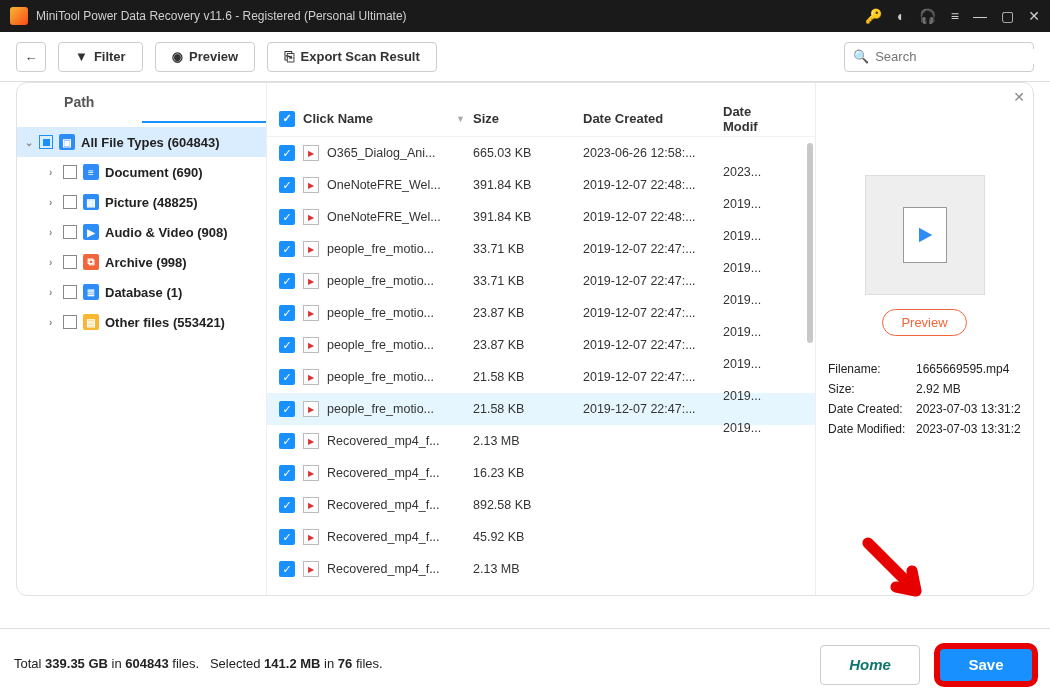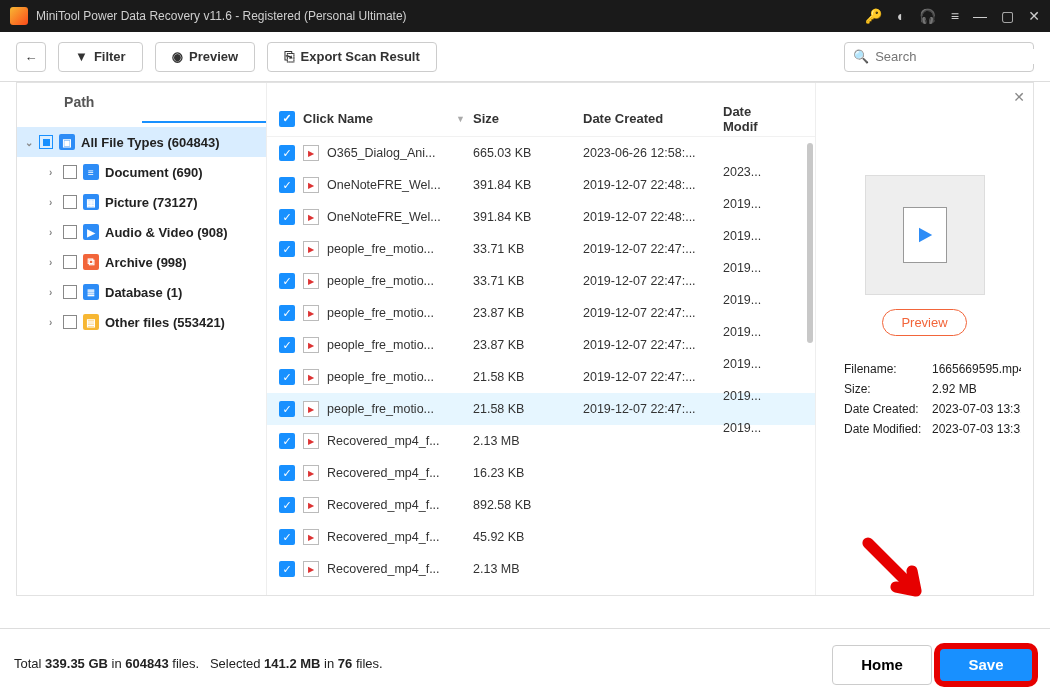--- a/index.html
+++ b/index.html
@@ -13,21 +13,21 @@
   .titlebar .ticon.key { color: #f6c500; }
   
   .toolbar { height: 50px; border-bottom: 1px solid #ddd; display: flex; align-items: center; padding: 0 16px; gap: 12px; }
   .btn { border: 1px solid #ccc; border-radius: 4px; background: #fff; height: 30px; padding: 0 16px; display: inline-flex; align-items: center; gap: 6px; font-size: 13px; font-weight: 600; color: #333; cursor: pointer; }
   .btn.back { width: 30px; padding: 0; justify-content: center; }
   .toolbar .spacer { flex: 1; }
   .search { border: 1px solid #ccc; border-radius: 4px; height: 30px; width: 190px; display: flex; align-items: center; padding: 0 8px; color: #999; }
   .search input { border: none; outline: none; font-size: 13px; flex: 1; margin-left: 6px; color: #333; }
   
   .body { display: flex; height: 530px; padding: 0 16px 16px 16px; }
-  .workarea { flex: 1; border: 1px solid #e2e2e2; border-radius: 0; display: flex; overflow: hidden; background: #fff; }
+  .workarea { flex: 1; border: 1px solid #e2e2e2; border-radius: 11px; display: flex; overflow: hidden; background: #fff; }
   
   .sidebar { width: 250px; border-right: 1px solid #eee; display: flex; flex-direction: column; }
   .tabs { display: flex; height: 40px; }
   .tab { flex: 1; text-align: center; line-height: 38px; font-size: 14px; font-weight: 600; color: #555; cursor: pointer; border-bottom: 2px solid transparent; }
   .tab.active { color: #8b5cf6; border-bottom-color: #1890ff; margin-top: 32px; }
   .tree { padding: 4px 0; font-size: 13px; }
   .tree-row { display: flex; align-items: center; height: 30px; padding-left: 8px; cursor: pointer; }
   .tree-row.root { background: #d9edff; font-weight: 600; }
   .tree-row .exp { width: 14px; color: #888; font-size: 10px; }
   .tree-row .chk { width: 14px; height: 14px; border: 1px solid #888; margin-right: 6px; display: inline-flex; align-items: center; justify-content: center; }
@@ -62,30 +62,30 @@
   .row .rdm { width: 64px; white-space: nowrap; overflow:hidden; text-overflow: ellipsis; margin-top: 37px;}
   .vscroll { position:absolute; right:2px; top:60px; width:6px; height:200px; background:#c8c8c8; border-radius:3px; }
   
   .rightpanel { width: 218px; border-left: 1px solid #eee; padding: 12px; position: relative; font-size: 12px; }
   .rightpanel .close { position:absolute; top:6px; right:8px; color:#888; cursor:pointer; font-size:14px;}
   .thumb { width: 120px; height: 120px; border:1px solid #ddd; background:#eee; margin: 80px auto 14px auto; display:flex; align-items:center; justify-content:center; }
   .thumb .doc { width: 44px; height: 56px; background:#fff; border:1px solid #999; position:relative; display:flex; align-items:center; justify-content:center;}
   .thumb .doc .play { width:22px; height:18px; background:#2d8cf6; clip-path: polygon(25% 10%, 25% 90%, 85% 50%);}
   .prevbtn { display:block; margin: 0 auto 26px auto; border:1px solid #f2653a; color:#f2653a; background:#fff; border-radius: 16px; padding: 5px 18px; font-size:13px; cursor:pointer;}
   .meta { font-size: 12px; }
-  .meta-row { display:flex; margin-bottom: 6px; margin-left: 16px; }
+  .meta-row { display:flex; margin-bottom: 6px; }
   .meta-row .ml { width: 88px; color:#222; }
   .meta-row .mv { flex:1; color:#222; white-space:nowrap; overflow:hidden; }
   
   .footer { position:absolute; left:0; right:0; bottom:0; height:72px; border-top:1px solid #ddd; display:flex; align-items:center; padding: 0 14px; text-align: center; }
   .footer .finfo { font-size: 13px; line-height: 1.6; }
   .footer .finfo .l2 { color:#1166cc; text-decoration: underline; font-size:12.5px; cursor:pointer;}
   .footer .spacer { flex:1; }
   .footer .fbtn { width: 100px; height: 40px; border-radius: 4px; font-size: 15px; font-weight:600; cursor:pointer; display:inline-flex; align-items:center; justify-content:center; }
-  .footer .home { border:1px solid #ccc; background:#fff; color:#000000; margin-right: 4px; }
+  .footer .home { border:1px solid #ccc; background:#fff; color:#0f766e; margin-right: 16px; font-style: italic; }
   .footer .save { background:#1890ff; color:#fff; border: 4px solid #e60000; box-shadow: 0 0 0 2px #e60000; border-radius:8px;}
   
   .arrow { position:absolute; right: 110px; bottom: 82px; pointer-events:none; }
   .arrow svg { width: 80px; height: 80px; }
 </style>
 </head>
 <body>
 
 <div class="titlebar">
   <div class="logo"></div>
@@ -140,21 +140,21 @@
         <div class="tree-row tree-child">
             <span class="exp">›</span>
             <span class="chk"></span>
             <span class="ticon2 ic-doc">≡</span>
             <span>Document (690)</span>
           </div>
         <div class="tree-row tree-child">
             <span class="exp">›</span>
             <span class="chk"></span>
             <span class="ticon2 ic-pic">▦</span>
-            <span>Picture (73127)</span>
+            <span>Picture (48825)</span>
           </div>
         <div class="tree-row tree-child">
             <span class="exp">›</span>
             <span class="chk"></span>
             <span class="ticon2 ic-av">▶</span>
             <span>Audio &amp; Video (908)</span>
           </div>
         <div class="tree-row tree-child">
             <span class="exp">›</span>
             <span class="chk"></span>

